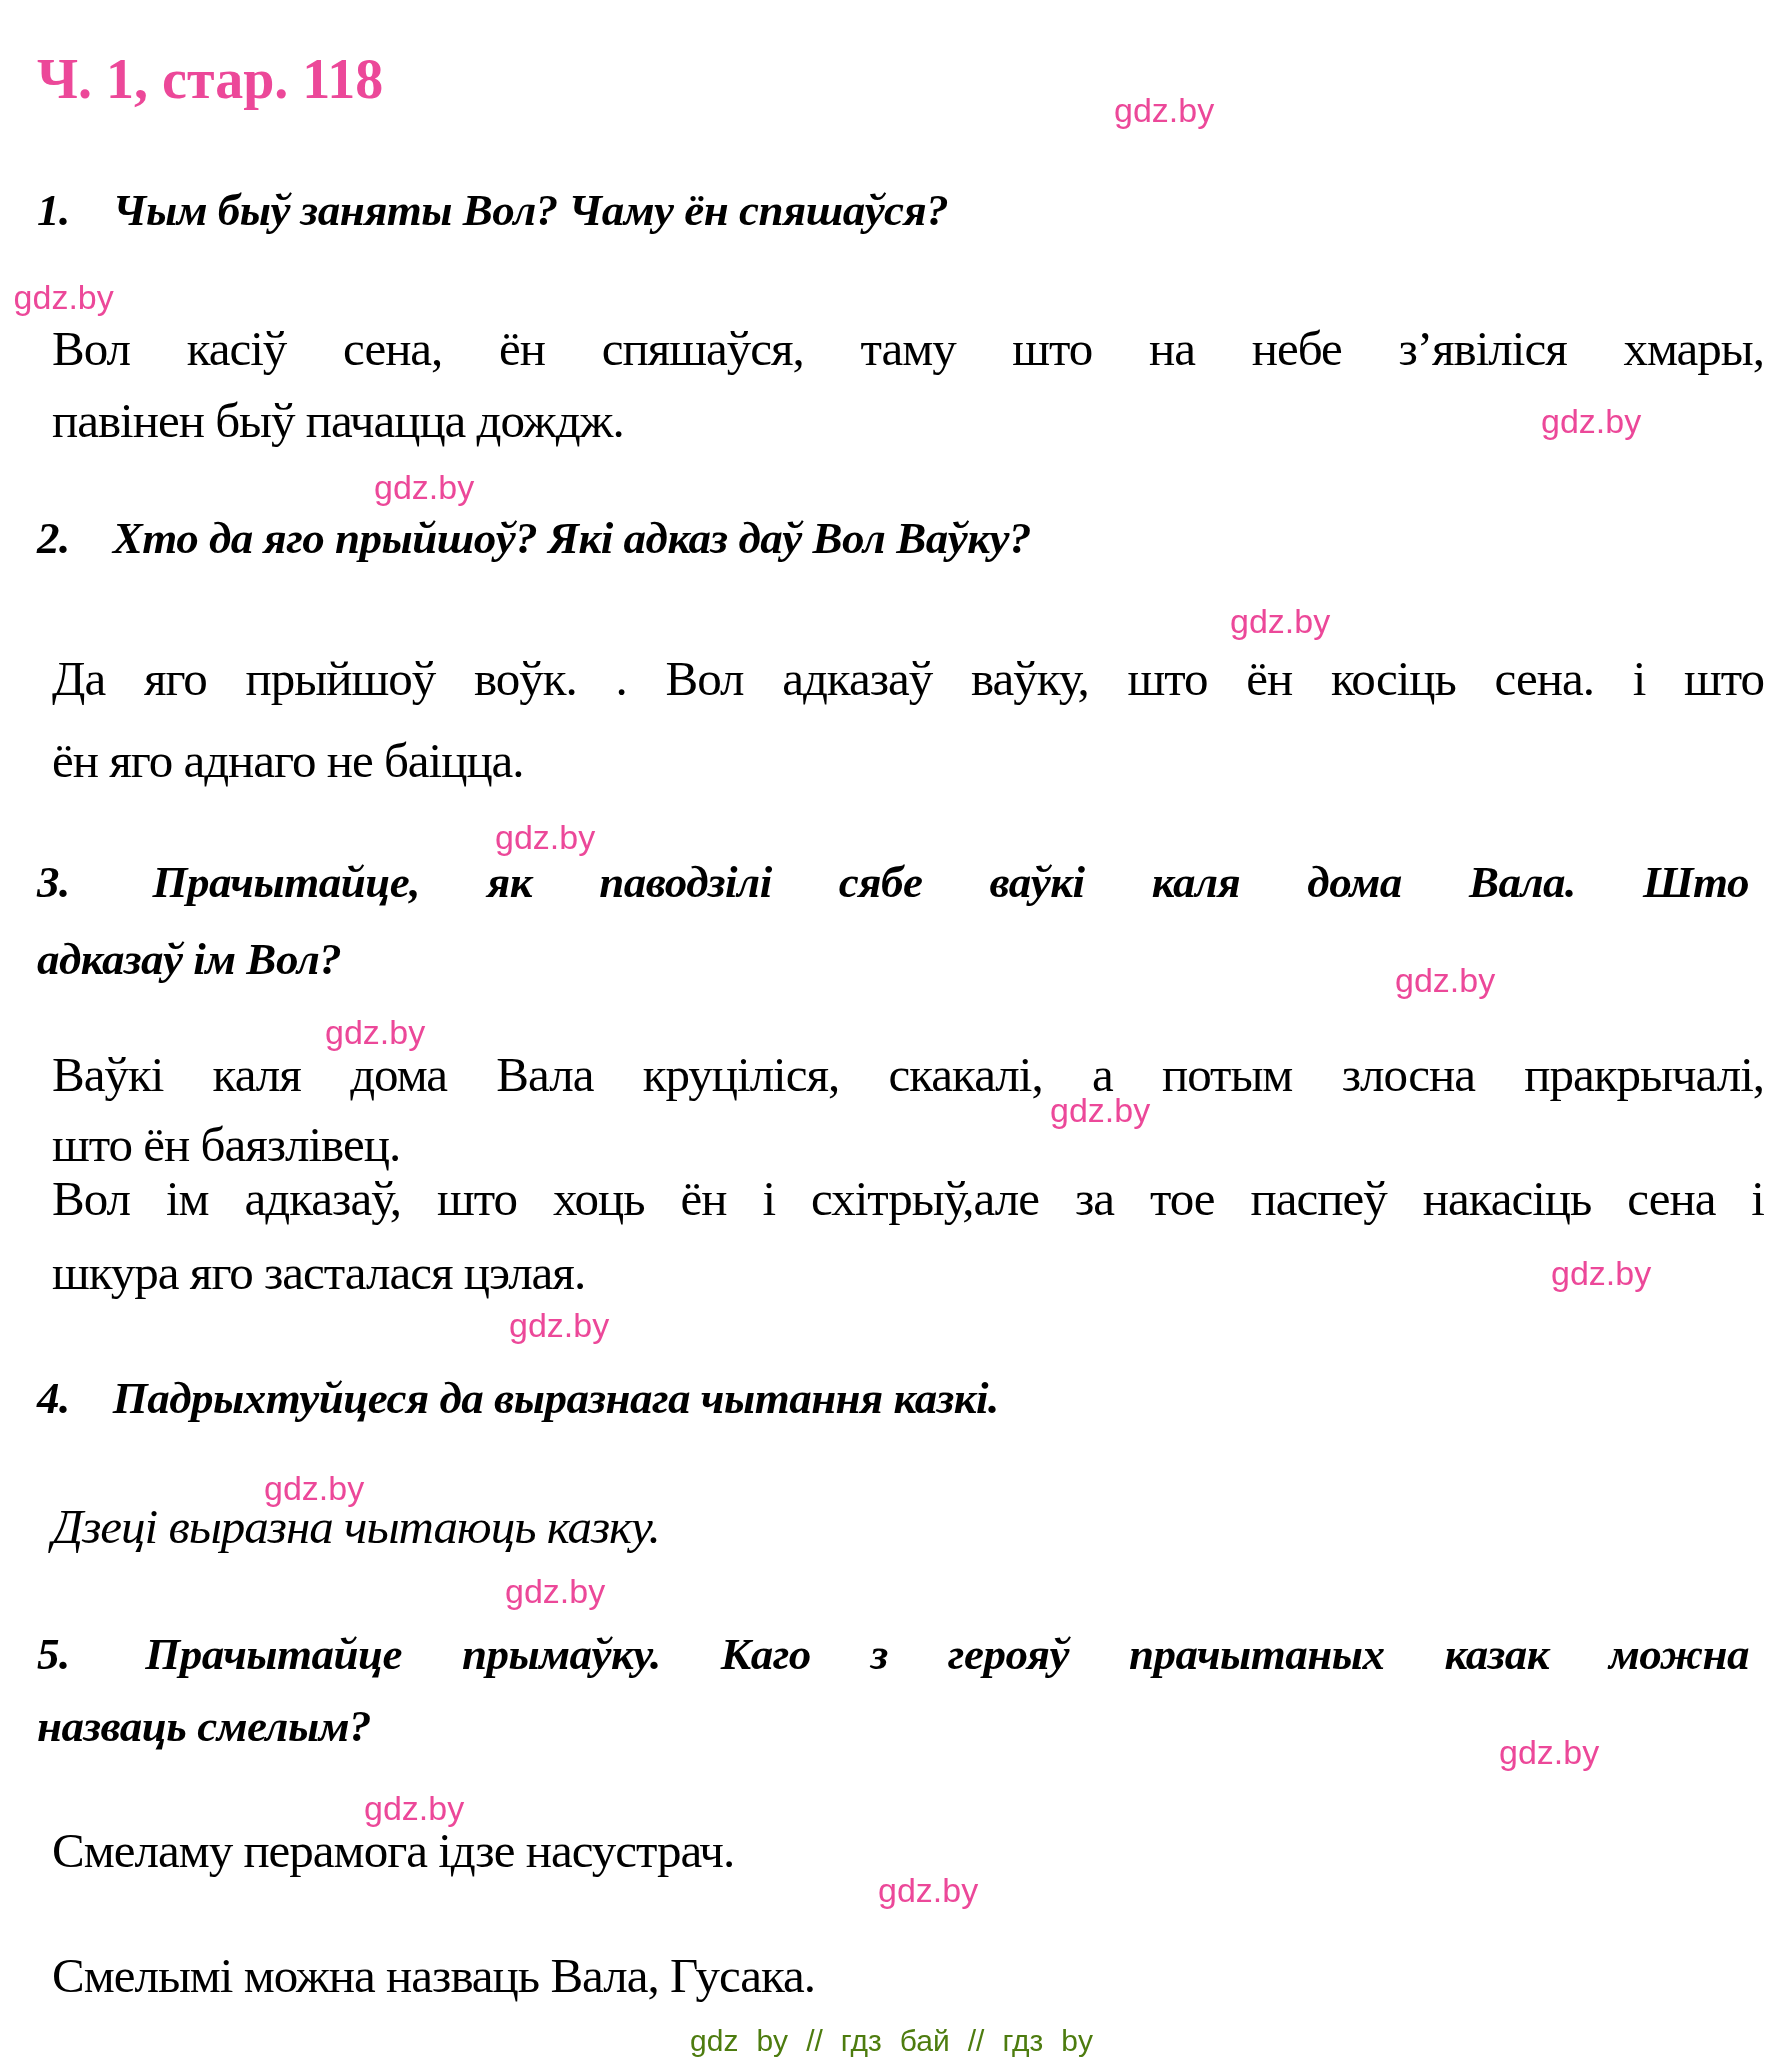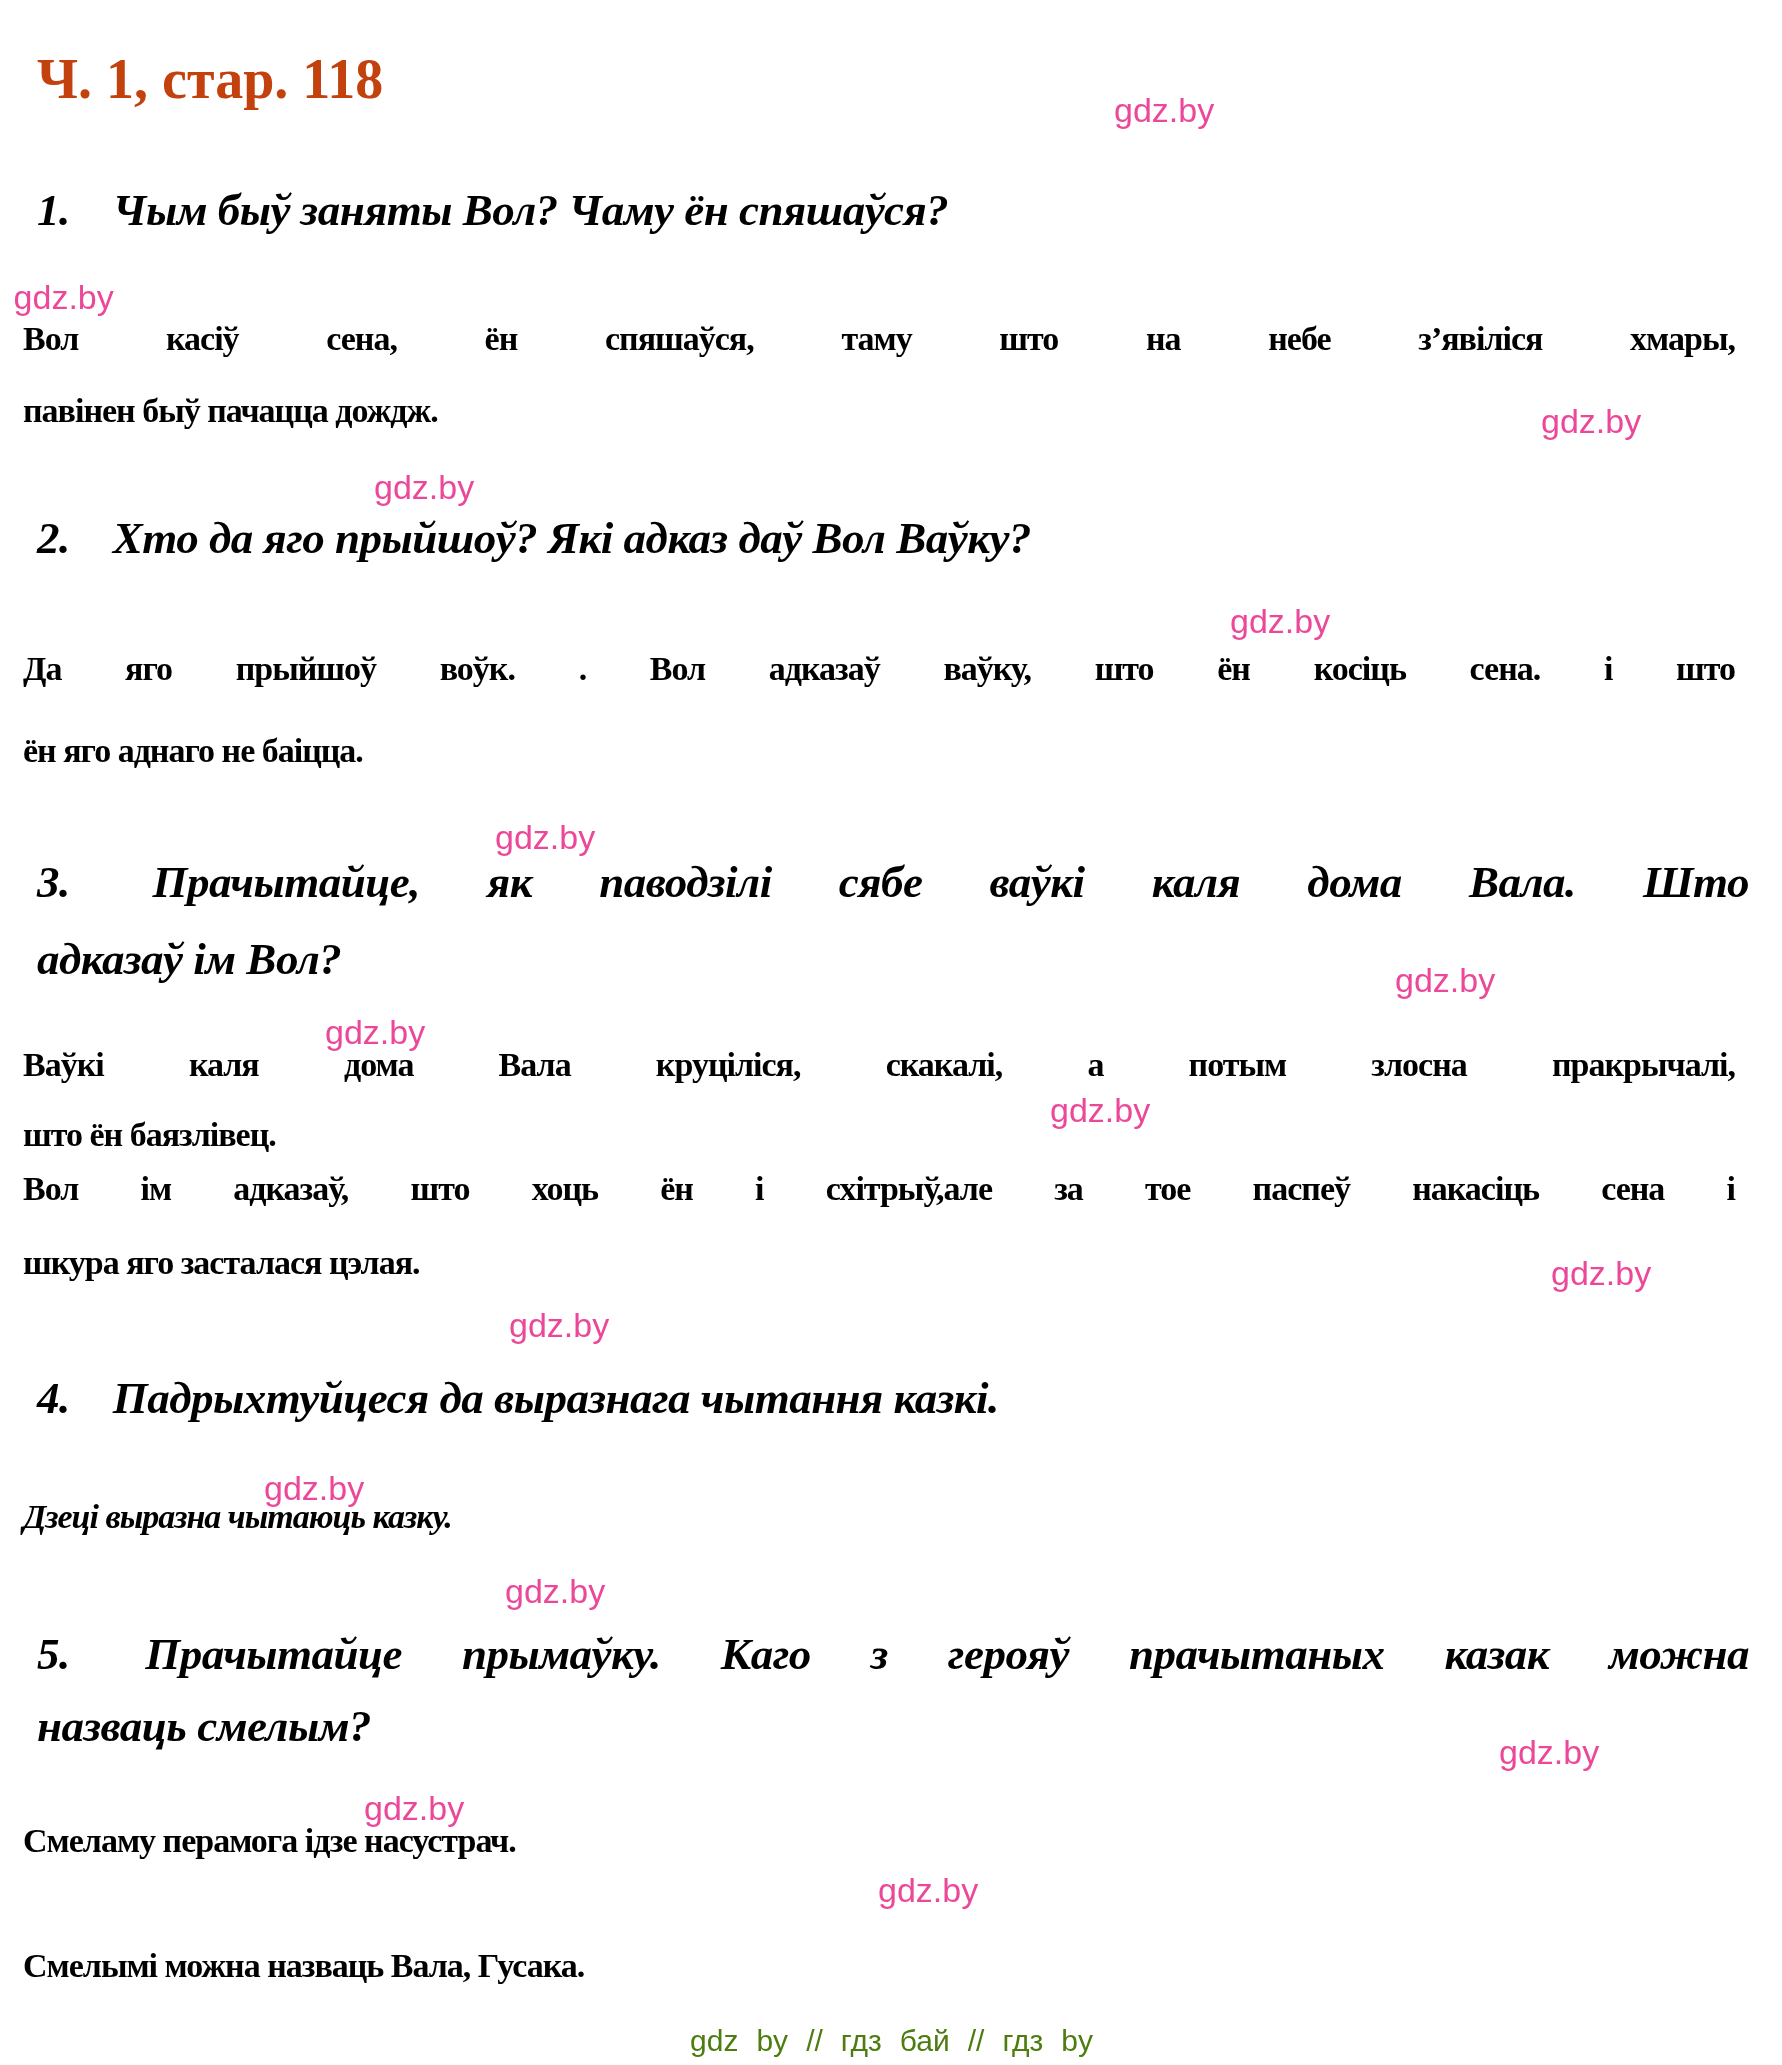--- a/index.html
+++ b/index.html
@@ -20,21 +20,21 @@
     font-family: "Liberation Sans", sans-serif;
     font-size: 33px;
     color: #2ecc33;
   }
   
   .title {
     position: absolute;
     left: 37px; top: 47px;
     font-size: 56px;
     font-weight: 700;
-    color: #c2410c;
+    color: #ec4899;
     letter-spacing: 0px;
   }
   
   .wm {
     position: absolute;
     font-family: "Liberation Sans", sans-serif;
     font-size: 34px;
     color: #ec4899;
     white-space: nowrap;
   }
@@ -63,26 +63,25 @@
     font-weight: 700;
     font-style: italic;
     letter-spacing: -0.5px;
     white-space: nowrap;
   }
   .q-num { display: inline-block; margin-right: 43px; }
   .q-num-j { display: inline-block; margin-right: 15.5px; }
   
   .a-line {
     position: absolute;
-    left: 23px;
+    left: 52px;
     width: 1712px;
-    font-size: 34px;
+    font-size: 49px;
     letter-spacing: -1px;
     white-space: nowrap;
-    font-weight: bold;
   }
   .italic { font-style: italic; }
   
   .justify {
     white-space: normal;
     text-align: justify;
     text-align-last: justify;
   }
   .q1 { top: 184px; }
   .a1l1 { top: 320px; }

